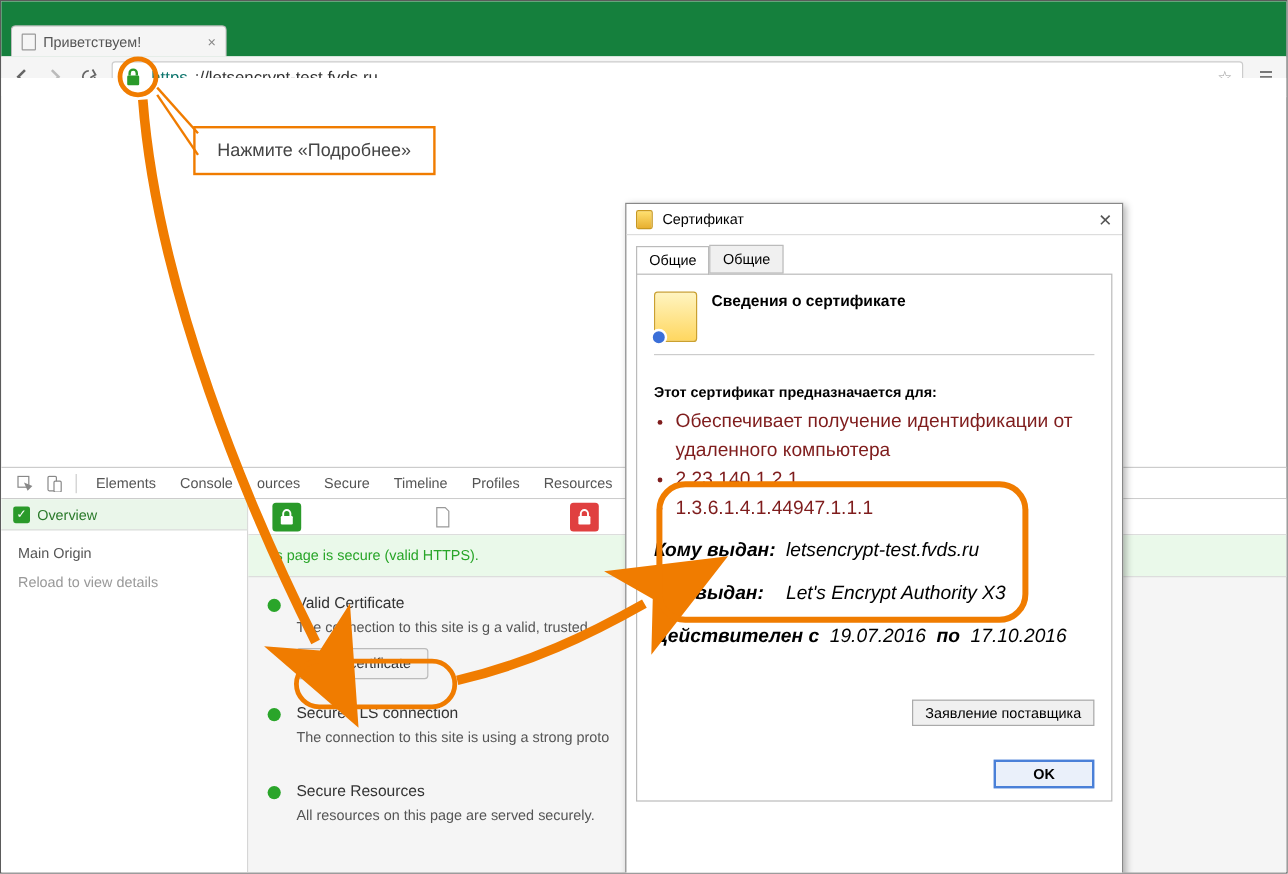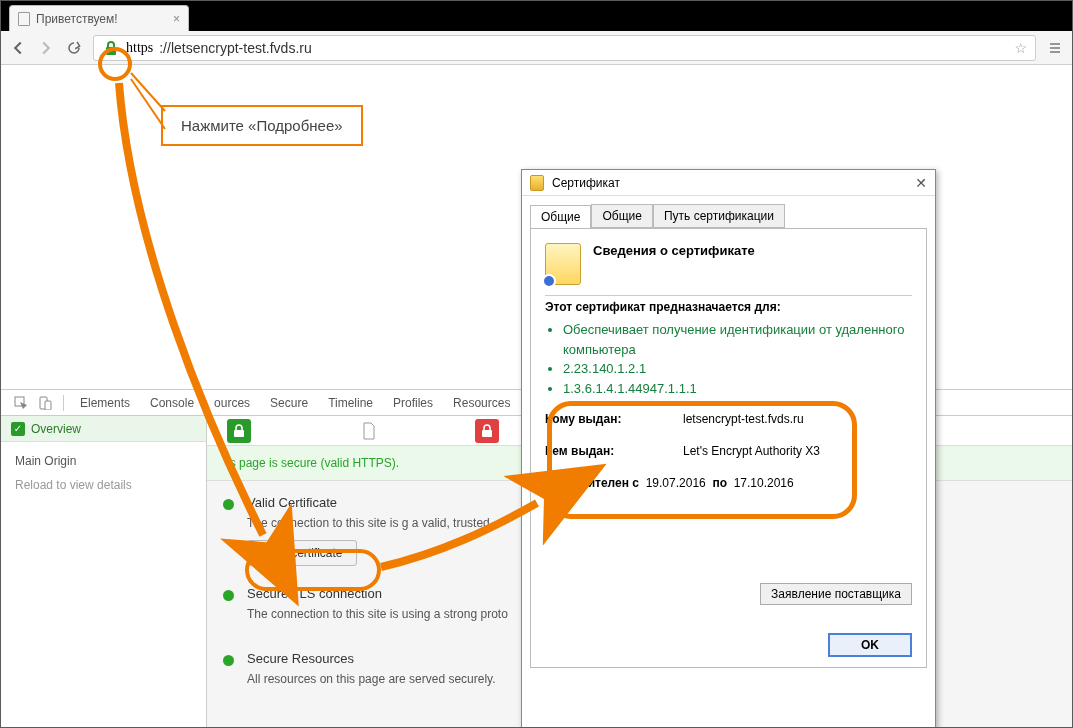--- a/index.html
+++ b/index.html
@@ -1,27 +1,27 @@
 <!DOCTYPE html>
 <html><head>
 <meta charset="utf-8">
 <style>
   * { box-sizing: border-box; margin: 0; padding: 0; }
   body { font-family: "Segoe UI", Arial, sans-serif; font-size: 12px; background: #fff; width:1073px; height:728px; position:relative; border:1px solid #5b5b5b; overflow:hidden;}
   
-  .tabbar { height:30px; background:#000000; display:flex; align-items:flex-end; padding-left:8px;}
+  .tabbar { height:46px; background:#15803d; display:flex; align-items:flex-end; padding-left:8px;}
   .tab { width:180px; height:26px; background:#f5f5f5; border-radius:4px 4px 0 0; display:flex; align-items:center; padding:0 8px; font-size:12px; color:#555; border:1px solid #bbb; border-bottom:none; gap:6px;}
   .tab .close { margin-left:auto; color:#888; cursor:pointer;}
   .file-icon { width:12px; height:14px; border:1px solid #999; border-radius:1px; position:relative;}
   
   .toolbar { height:34px; background:#f5f5f5; border-bottom:1px solid #d0d0d0; display:flex; align-items:center; padding:0 8px; gap:10px;}
   .nav-btn { width:18px; height:18px; display:flex; align-items:center; justify-content:center; color:#777; cursor:pointer;}
   .addr { flex:1; height:26px; background:#fff; border:1px solid #ccc; border-radius:3px; display:flex; align-items:center; padding:0 8px; gap:6px; font-size:14px;}
   .lock-wrap { width:18px; height:18px; display:flex; align-items:center; justify-content:center; position:relative; z-index:5;}
-  .https { color:#000000;font-family:Liberation Serif, serif; }
+  .https { color:#0f766e; }
   .url-rest { color:#333; }
   .star { color:#999; cursor:pointer;}
   
   .page { position:absolute; top:64px; left:0; right:0; bottom:0; background:#fff;}
   .circle { position:absolute; top:120px; left:520px; width:220px; height:220px; border-radius:50%; background:#6fa8e0;}
   .circle-label { position:absolute; top:210px; left:528px; color:#fff; font-size:18px; }
   
   .devtools { position:absolute; top:388px; left:0; right:0; bottom:0; background:#fff; border-top:1px solid #ccc; display:flex; flex-direction:column;}
   .dt-tabs { height:26px; border-bottom:1px solid #ccc; display:flex; align-items:center; padding-left:10px; gap:4px; font-size:12px; color:#555;}
   .dt-tabs .ic { width:20px; display:flex; justify-content:center; color:#888;}
@@ -43,26 +43,26 @@
   .btn { display:inline-block; padding:5px 14px; background:#f2f2f2; border:1px solid #bbb; border-radius:3px; font-size:12px; color:#333; cursor:pointer;}
   
   .cert-dlg { position:absolute; top:168px; left:520px; width:415px; height:676px; background:#fff; border:1px solid #888; box-shadow:2px 2px 6px rgba(0,0,0,0.3); z-index:30;}
   .cert-title { height:26px; display:flex; align-items:center; padding:0 8px; gap:8px; border-bottom:1px solid #ddd;}
   .cert-badge-sm { width:14px; height:16px; background:linear-gradient(#ffe070,#e8b030); border:1px solid #c89820; border-radius:2px;}
   .cert-close { margin-left:auto; color:#555; cursor:pointer; font-size:14px;}
   .cert-tabs { display:flex; padding:8px 14px 0 8px; gap:0;}
   .cert-tab { padding:4px 10px; border:1px solid #bbb; border-bottom:none; background:#fff; font-size:12px; cursor:pointer; position:relative; top:1px;}
   .cert-tab.inactive { background:#f0f0f0; border-bottom:1px solid #bbb; top:0;}
   .cert-pane { margin:0 8px 8px 8px; border:1px solid #bbb; padding:14px; height:440px; position:relative;}
-  .cert-info-top { display:flex; gap:12px; align-items:flex-start; padding-bottom:10px; border-bottom:1px solid #ccc; margin-bottom:4px;}
+  .cert-info-top { display:flex; gap:12px; align-items:flex-start; padding-bottom:10px; border-bottom:1px solid #ccc; margin-bottom:24px;}
   .cert-big-badge { width:36px; height:42px; background:linear-gradient(#fff4c0,#ffd760); border:1px solid #caa030; border-radius:3px; position:relative;}
   .ribbon { width:14px; height:14px; background:#3b6fd8; border-radius:50%; position:absolute; bottom:-4px; left:-4px; border:2px solid #fff;}
-  .cert-purposes li { list-style:disc; margin-left:18px; font-size:13px; color:#15803d; line-height:1.5;}
+  .cert-purposes li { list-style:disc; margin-left:18px; font-size:16px; color:#7f1d1d; line-height:1.5;}
   .cert-note { font-size:11px; color:#444; border-bottom:1px solid #ccc; padding-bottom:10px; margin-bottom:14px;}
-  .cert-field { display:flex; gap:28px; font-size:12px; margin-bottom:18px;}
+  .cert-field { display:flex; gap:0; font-size:16px; margin-bottom:18px;font-style:italic;}
   .cert-field b { min-width:110px; font-weight:bold;}
   .cert-valid b { font-weight:bold;}
   .cert-btn { position:absolute; right:14px; bottom:62px; padding:3px 10px; border:1px solid #aaa; background:#f0f0f0; font-size:12px; cursor:pointer;}
   .ok-row { position:absolute; bottom:10px; right:14px;}
   .ok-btn { width:84px; padding:3px 0; border:2px solid #4a80d8; background:#eaf0fa; font-size:12px; cursor:pointer; text-align:center;font-weight:bold;}
   
   .annot-circle-lock { position:absolute; top:46px; left:97px; width:34px; height:34px; border:4px solid #f07c00; border-radius:50%; z-index:50;}
   .callout { position:absolute; top:104px; left:160px; padding:10px 18px; border:2px solid #f07c00; border-radius:0; background:#fff; color:#444; font-size:15px; z-index:40;}
   svg.annot { position:absolute; top:0; left:0; pointer-events:none; z-index:45;}
   .annot-oval-btn { position:absolute; top:548px; left:244px; width:136px; height:42px; border:4px solid #f07c00; border-radius:22px; z-index:48;}
@@ -201,21 +201,20 @@
 
 <div class="cert-dlg">
   <div class="cert-title">
     <span class="cert-badge-sm"></span>
     <span>Сертификат</span>
     <span class="cert-close">✕</span>
   </div>
   <div class="cert-tabs">
     <div class="cert-tab">Общие</div>
     <div class="cert-tab inactive">Общие</div>
-    <div class="cert-tab inactive">Путь сертификации</div>
   </div>
   <div class="cert-pane">
     <div class="cert-info-top">
       <div class="cert-big-badge">
           <span class="ribbon"></span>
         </div>
       <div style="font-weight:bold; font-size:13px">Сведения о сертификате</div>
     </div>
     <div style="font-weight:bold; font-size:12px; margin-bottom:6px">Этот сертификат предназначается для:</div>
     <ul class="cert-purposes">

